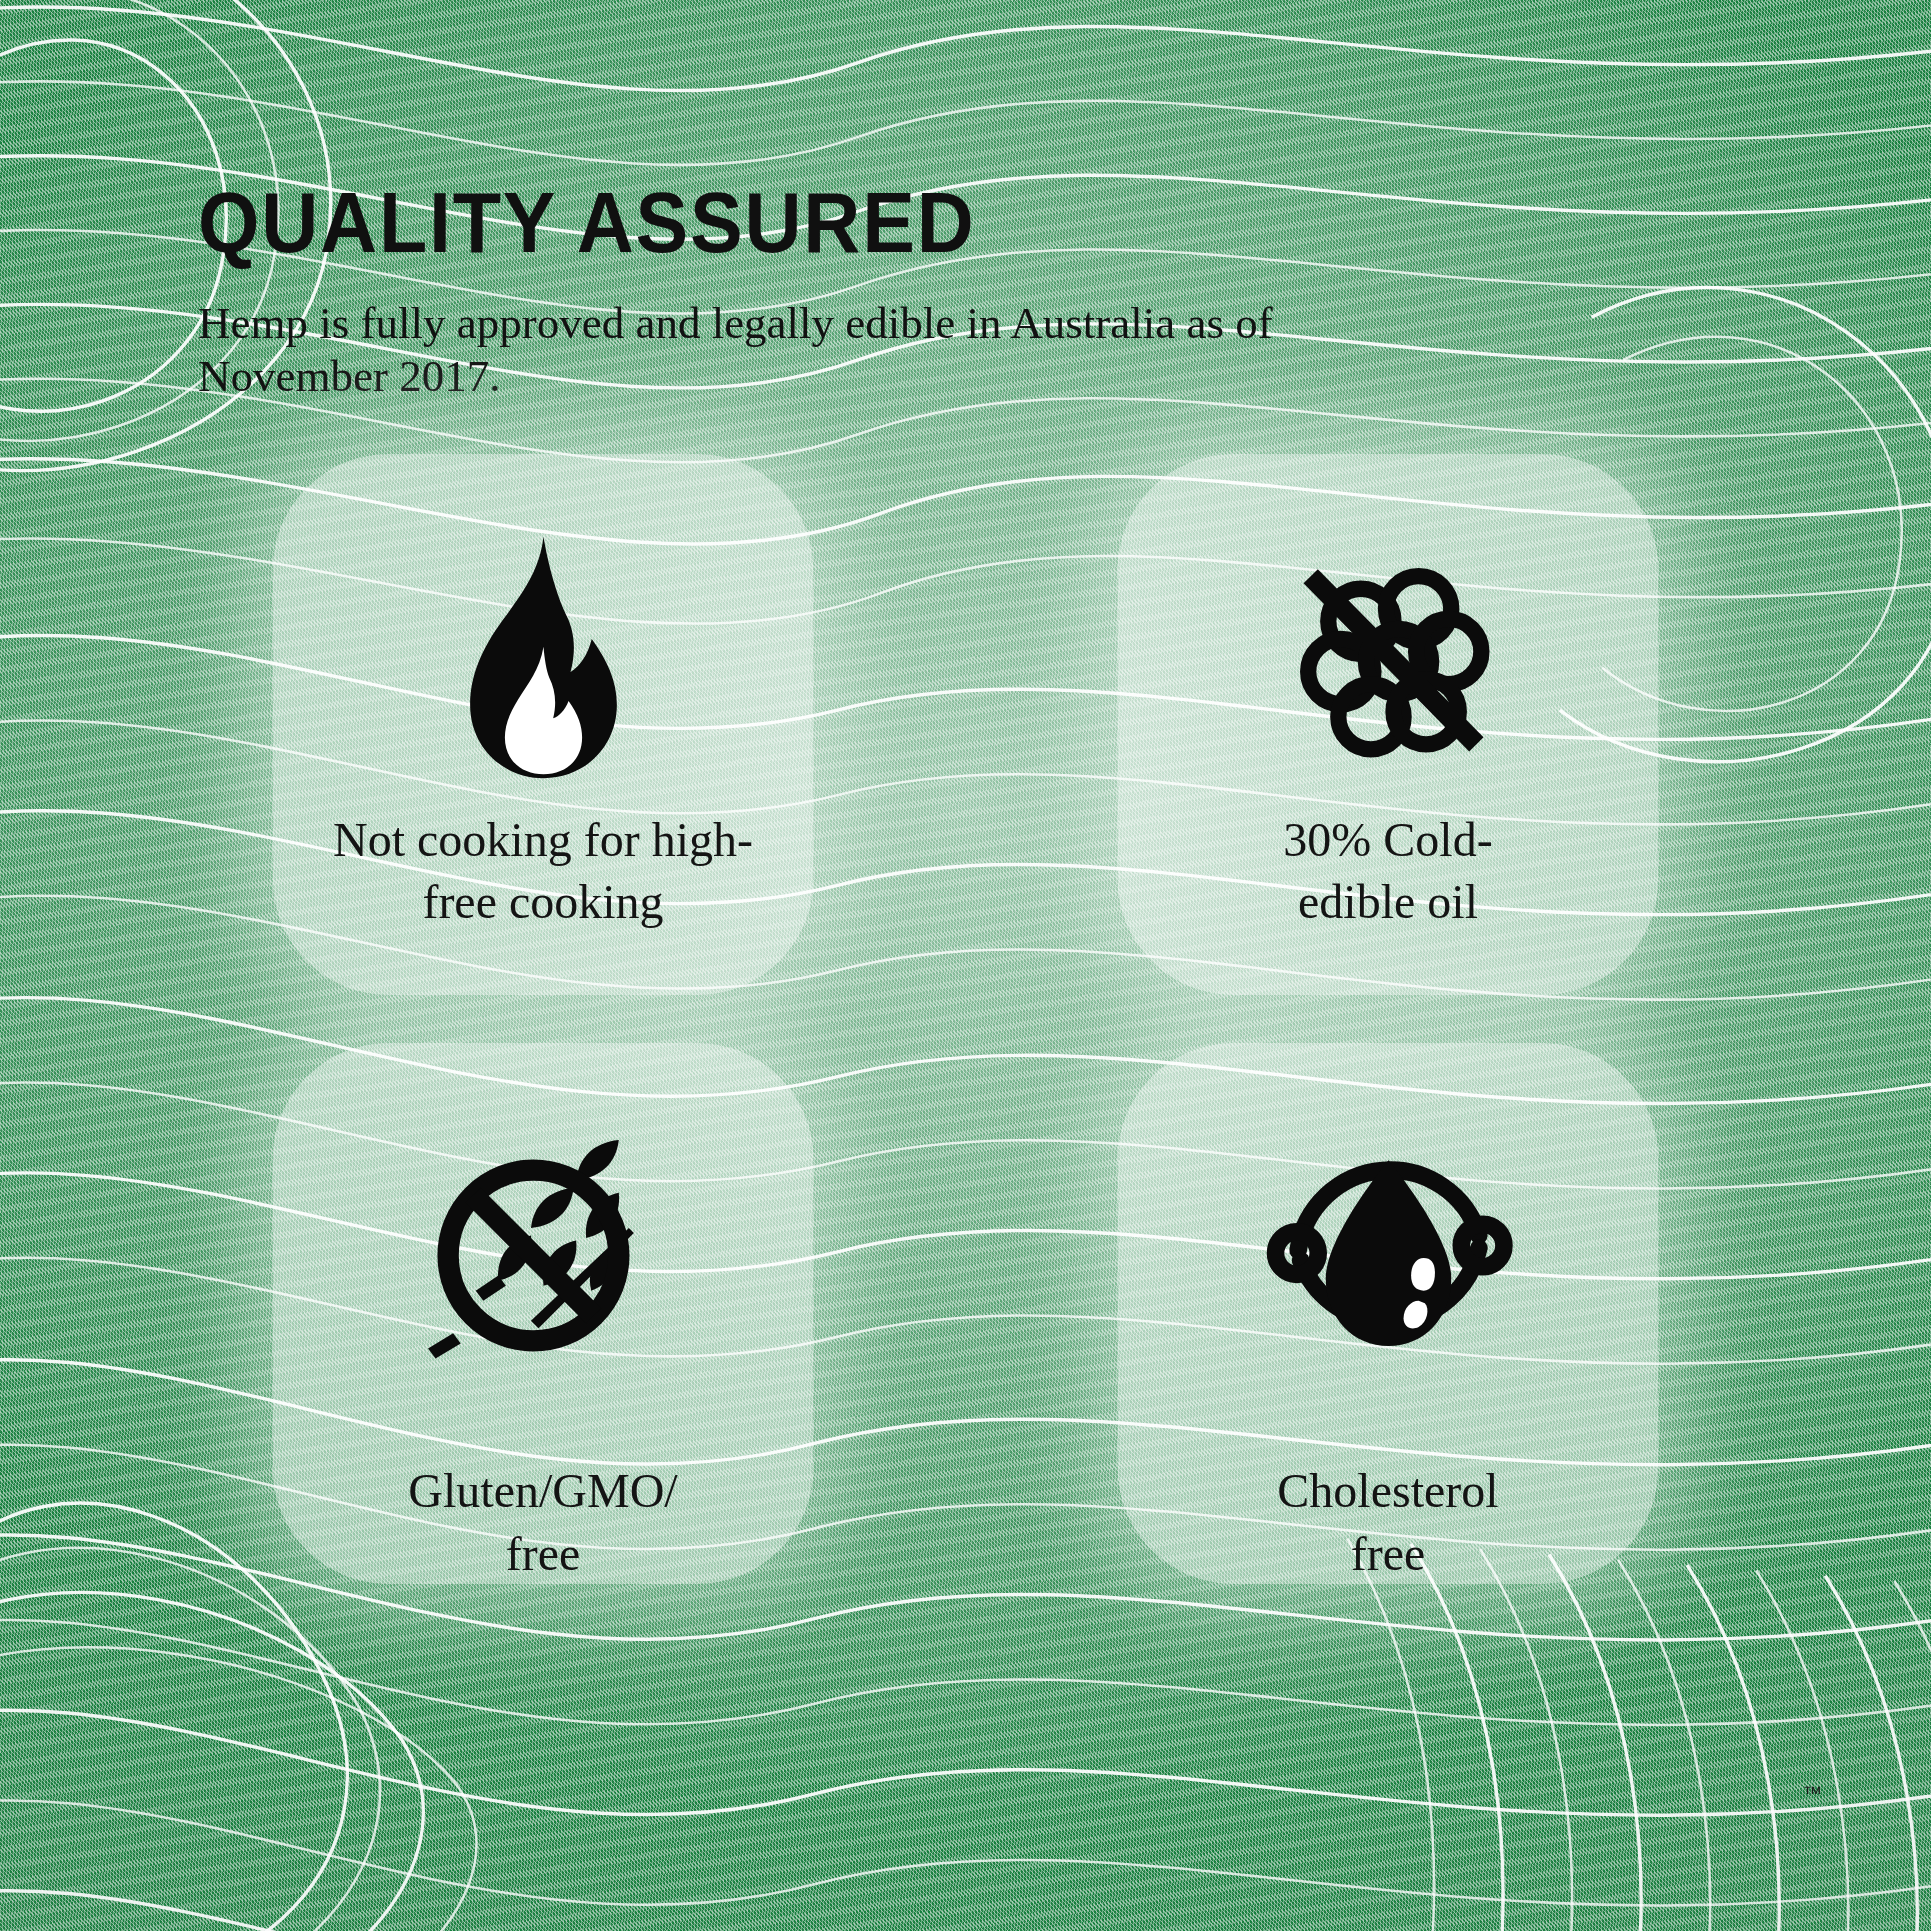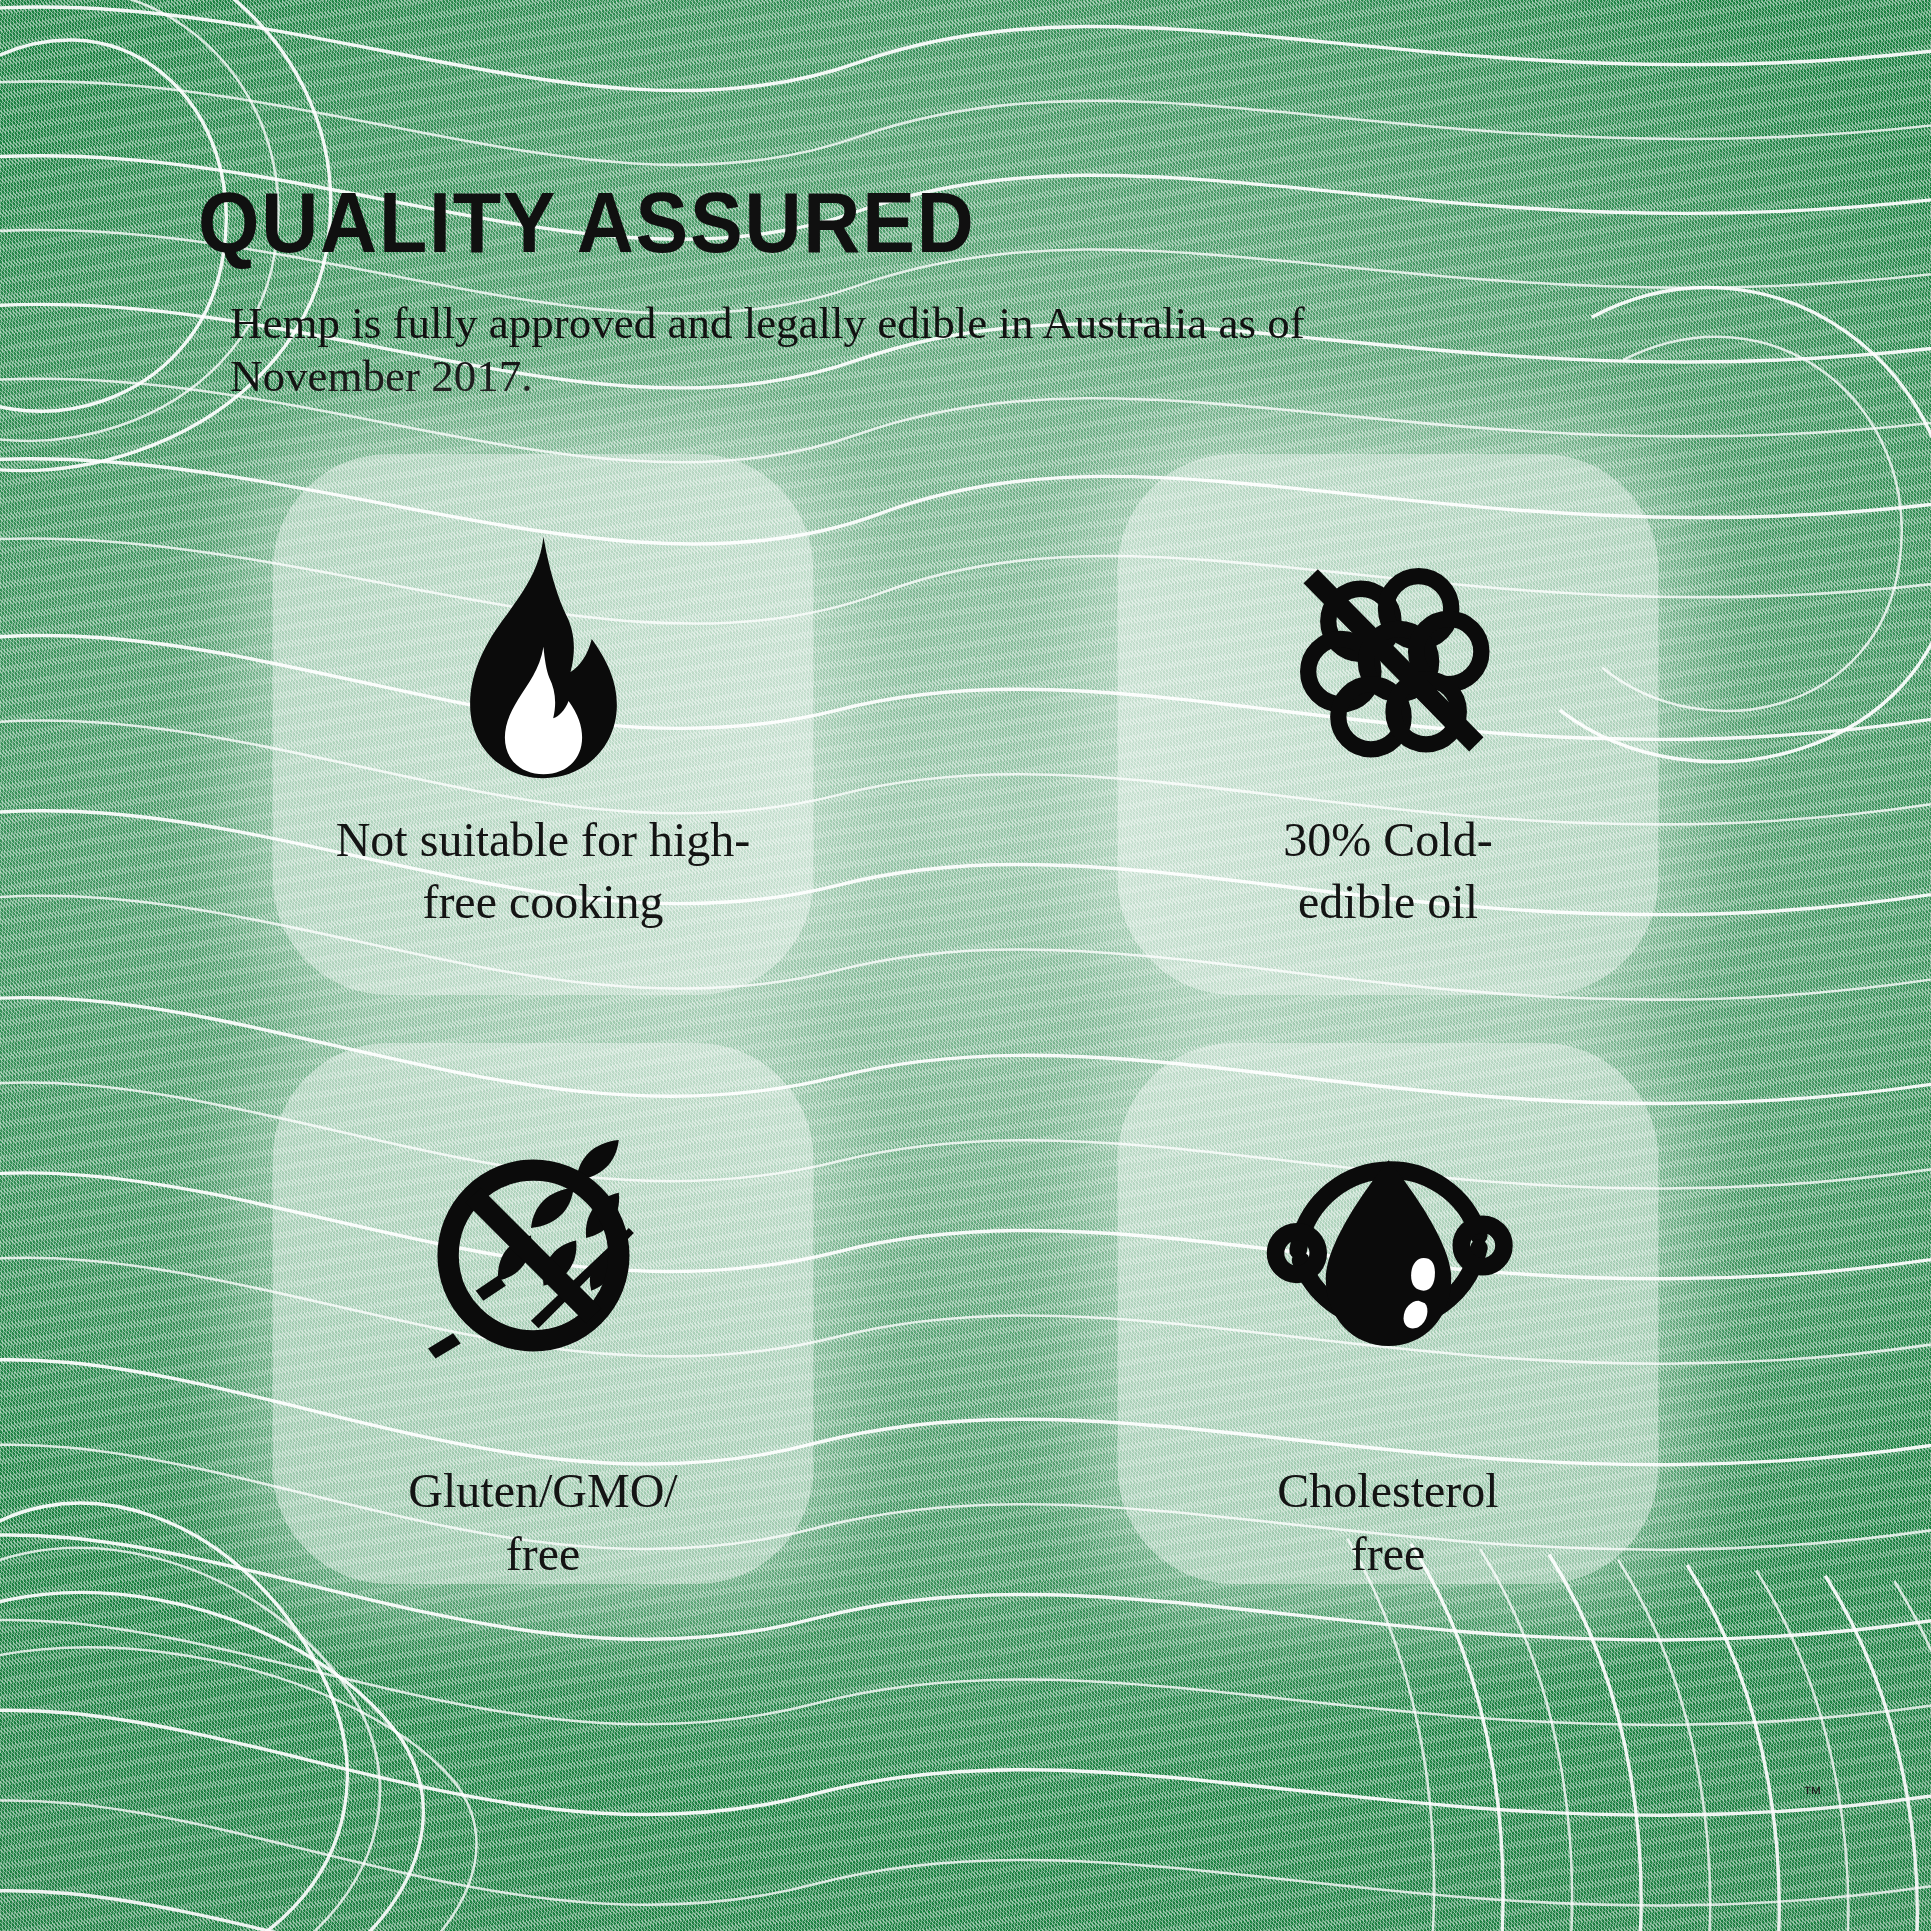--- a/index.html
+++ b/index.html
@@ -65,21 +65,20 @@
     transform-origin:left center;
     white-space:nowrap;
   }
   #subtitle{
     margin-top:33px;
     font-family:"Liberation Serif", serif;
     font-size:45px;
     line-height:1.18;
     color:#121212;
     max-width:1226px;
-    margin-left:32px;
   }
 
   
   #grid{
     position:absolute;
     left:193px; top:473px;
     width:1545px; height:1159px;
     display:grid;
     grid-template-columns:1fr 1fr;
     grid-template-rows:1fr 1fr;
@@ -244,21 +243,21 @@
             C 64 190 60 202 60 214
             C 60 238 78 252 100 252
             C 122 252 140 238 140 214
             C 140 202 136 190 126 176
             C 122 186 116 192 110 194
             C 114 178 112 164 106 152
             C 103 145 101 132 100 120 Z"></path>
         </svg>
       </div>
       <div class="caption">
-        <span>Not suitable for high-</span><br>
+        <span>Not cooking for high-</span><br>
         <span>free cooking</span>
       </div>
     </div>
 
     <div class="card c2">
       <div class="card-bg"></div>
       <div class="icon-wrap">
         <svg viewBox="0 0 200 200" aria-hidden="true">
           <g fill="none" stroke="#0b0b0b" stroke-width="13" stroke-linecap="round">
             <circle cx="78" cy="72" r="26"></circle>

